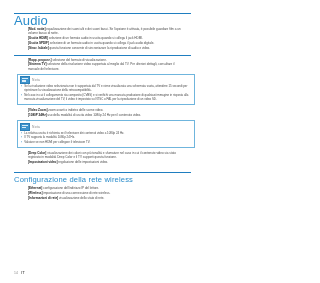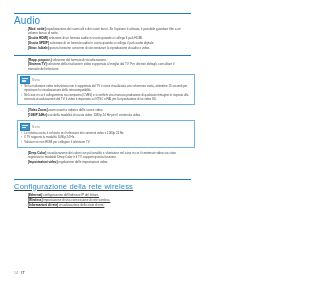--- a/index.html
+++ b/index.html
@@ -25,21 +25,21 @@
   .section {
     margin-bottom: 2px;
   }
   .rule {
     height: 1px;
     background: #1f7ec0;
     margin: 0 0 1.5px 0;
   }
   .heading {
     color: #2a8ccb;
-    font-size: 10px;
+    font-size: 13px;
     font-weight: normal;
     letter-spacing: 0.15px;
     line-height: 9px;
     margin: 0 0 2.5px 0;
   }
   .heading.big {
     font-size: 7.6px;
   }
   
   .para {
@@ -198,21 +198,21 @@
           </div>
       </div>
     </div>
 
     <div class="body-block">
       <p class="para"><b>[Deep Color]</b><span> visualizzazione dei colori con più tonalità e sfumature nel caso in cui il contenuto video sia stato registrato in modalità Deep Color e il TV supporti questa funzione.</span></p>
       <p class="para"><b>[Impostazioni video]</b><span> regolazione delle impostazioni video.</span></p>
     </div>
   </div>
 
-  <div class="section" style="margin-top:15px;text-decoration:underline;">
+  <div class="section" style="margin-top:8px;">
     <div class="rule"></div>
     <div class="heading big">Configurazione della rete wireless</div>
     <div class="body-block">
       <p class="para"><b>[Ethernet]</b><span> configurazione dell'indirizzo IP del lettore.</span></p>
       <p class="para"><b>[Wireless]</b><span> impostazione di una connessione di rete wireless.</span></p>
       <p class="para"><b>[Informazioni di rete]</b><span> visualizzazione dello stato di rete.</span></p>
     </div>
   </div>
 
   <div class="footer">

